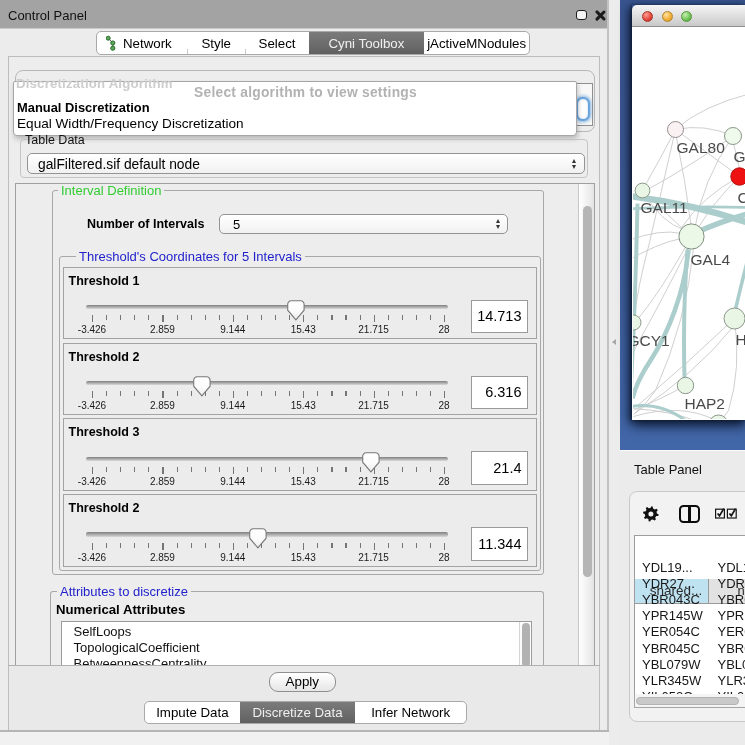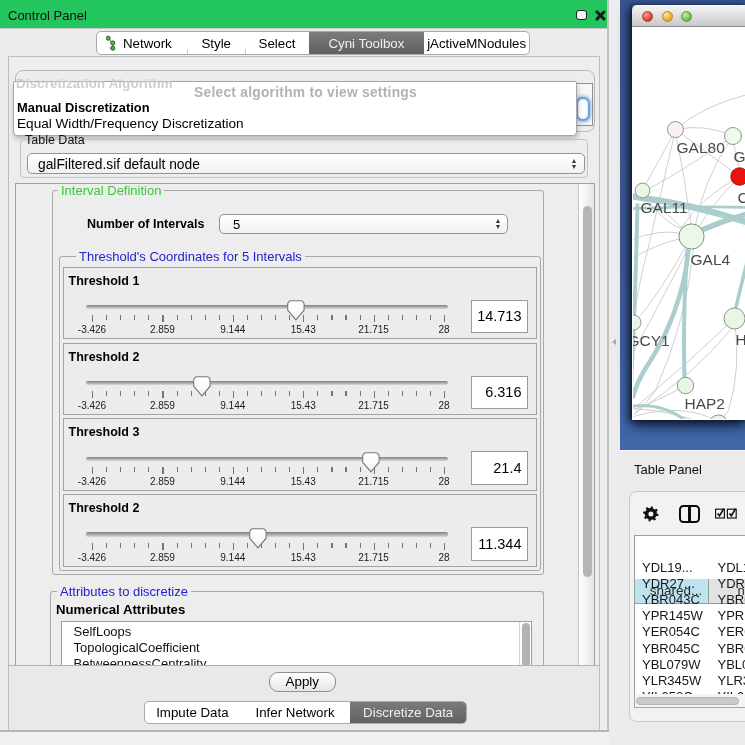--- a/index.html
+++ b/index.html
@@ -1,20 +1,20 @@
 <!DOCTYPE html>
 <html><head><meta charset="utf-8">
 <style>
 * { margin:0; padding:0; box-sizing:border-box; }
 html,body { width:745px; height:745px; overflow:hidden; }
 body { font-family:"Liberation Sans", sans-serif; position:relative; background:#ececec; }
 .abs { position:absolute; }
 
 
-#titlebar { position:absolute; left:0; top:0; width:612px; height:29px; background:#22c55e; border-bottom:1px solid #c9c9c9; }
+#titlebar { position:absolute; left:0; top:0; width:612px; height:29px; background:#a3a3a3; border-bottom:1px solid #c9c9c9; }
 #titlebar .t { position:absolute; left:8px; top:8px; font-size:13px; color:#111; }
 #winbox { position:absolute; left:576px; top:10px; width:11px; height:10px; border:1.6px solid #1c1c1c; border-radius:3px; background:#f4f4f4; }
 #winx { position:absolute; left:594px; top:10px; width:11px; height:11px; }
 #winx div { position:absolute; left:5px; top:-1px; width:2.8px; height:13px; background:#1c1c1c; border-radius:2px; }
 #winx .a { transform:rotate(45deg); }
 #winx .b { transform:rotate(-45deg); }
 #winright { position:absolute; left:607px; top:0; width:1.5px; height:731px; background:#c2c2c2; }
 #winbottom { position:absolute; left:0; top:730px; width:611px; height:1.5px; background:#b5b5b5; }
 
 
@@ -374,22 +374,22 @@
       <div class="th"></div>
     </div>
 </div>
 
 <div id="footline"></div>
 <div id="footer"></div>
 <div id="applybtn">Apply</div>
 
 <div class="tabbar" id="bottabs">
   <div class="seg" style="width:95px">Impute Data</div>
+  <div class="seg sel" style="width:116px">Discretize Data</div>
   <div class="seg" style="width:111px">Infer Network</div>
-  <div class="seg sel" style="width:116px">Discretize Data</div>
 </div>
 
 <div style="position:absolute;left:0;top:732px;width:612px;height:13px;background:#f1f1f1"></div>
 <div id="winright"></div>
 <div id="winbottom"></div>
 
 <div id="splitter"></div>
 <div id="sphandle"></div>
 <div id="bluedesk"></div>
 

